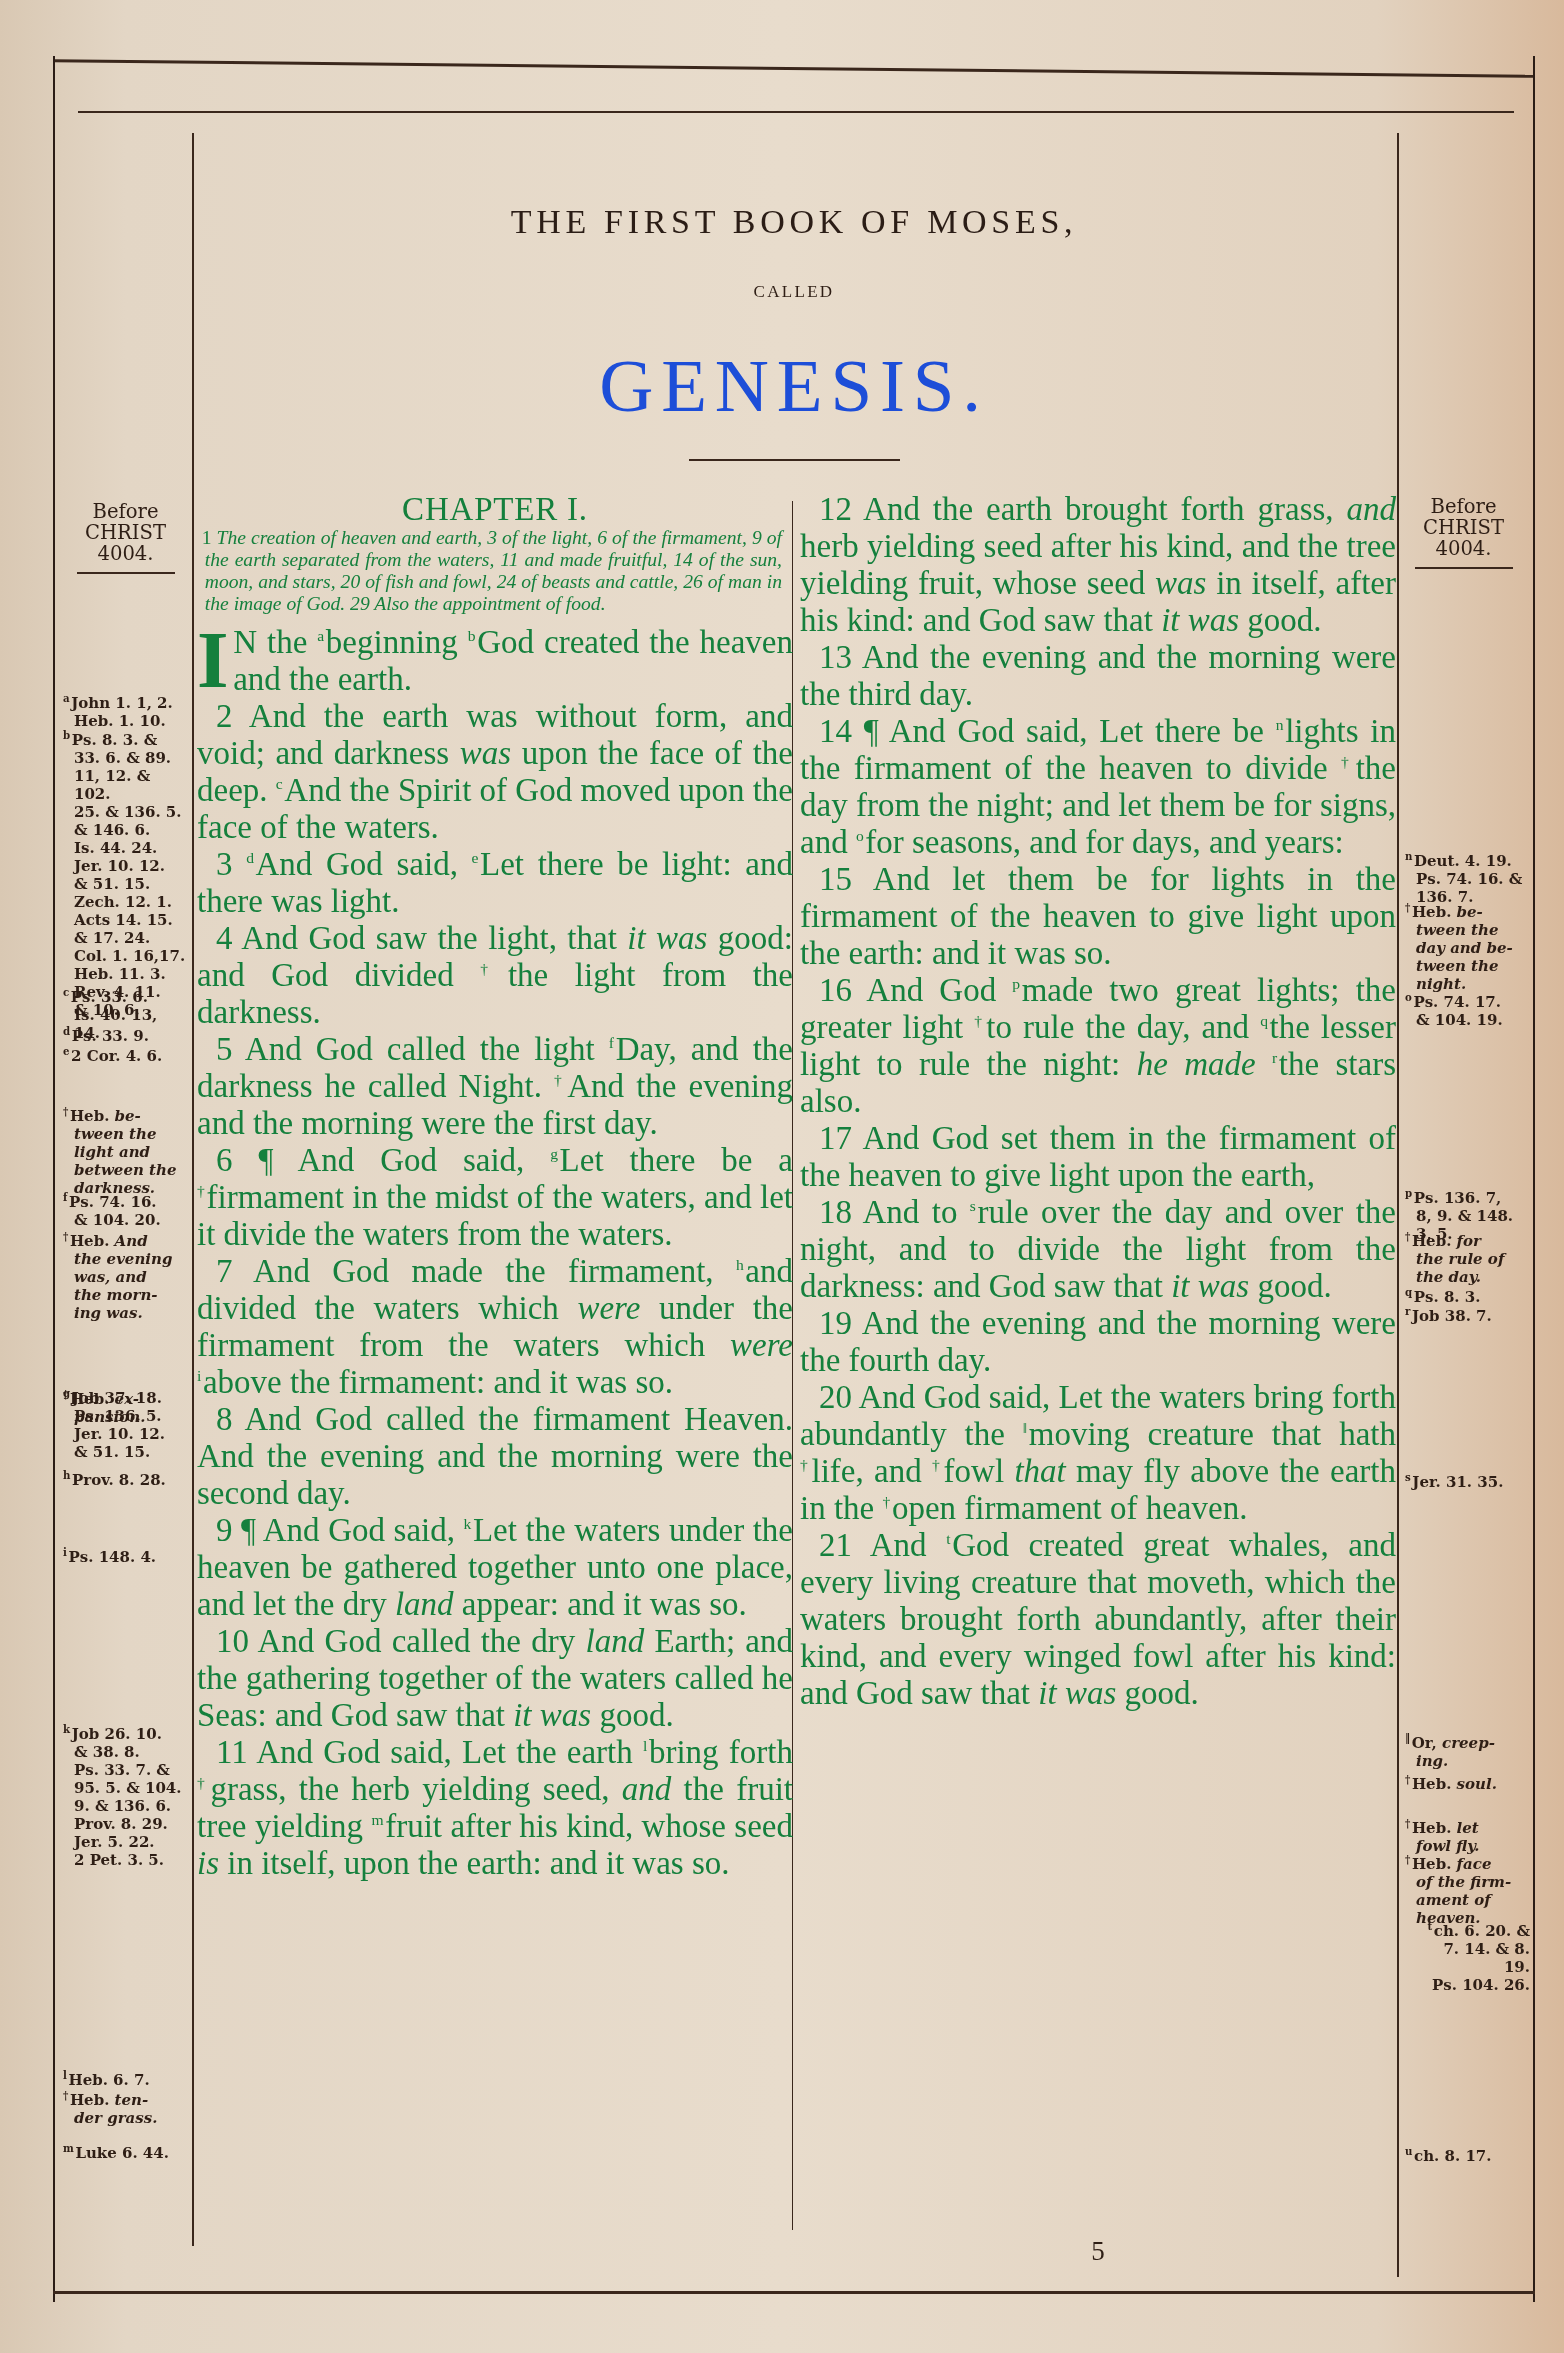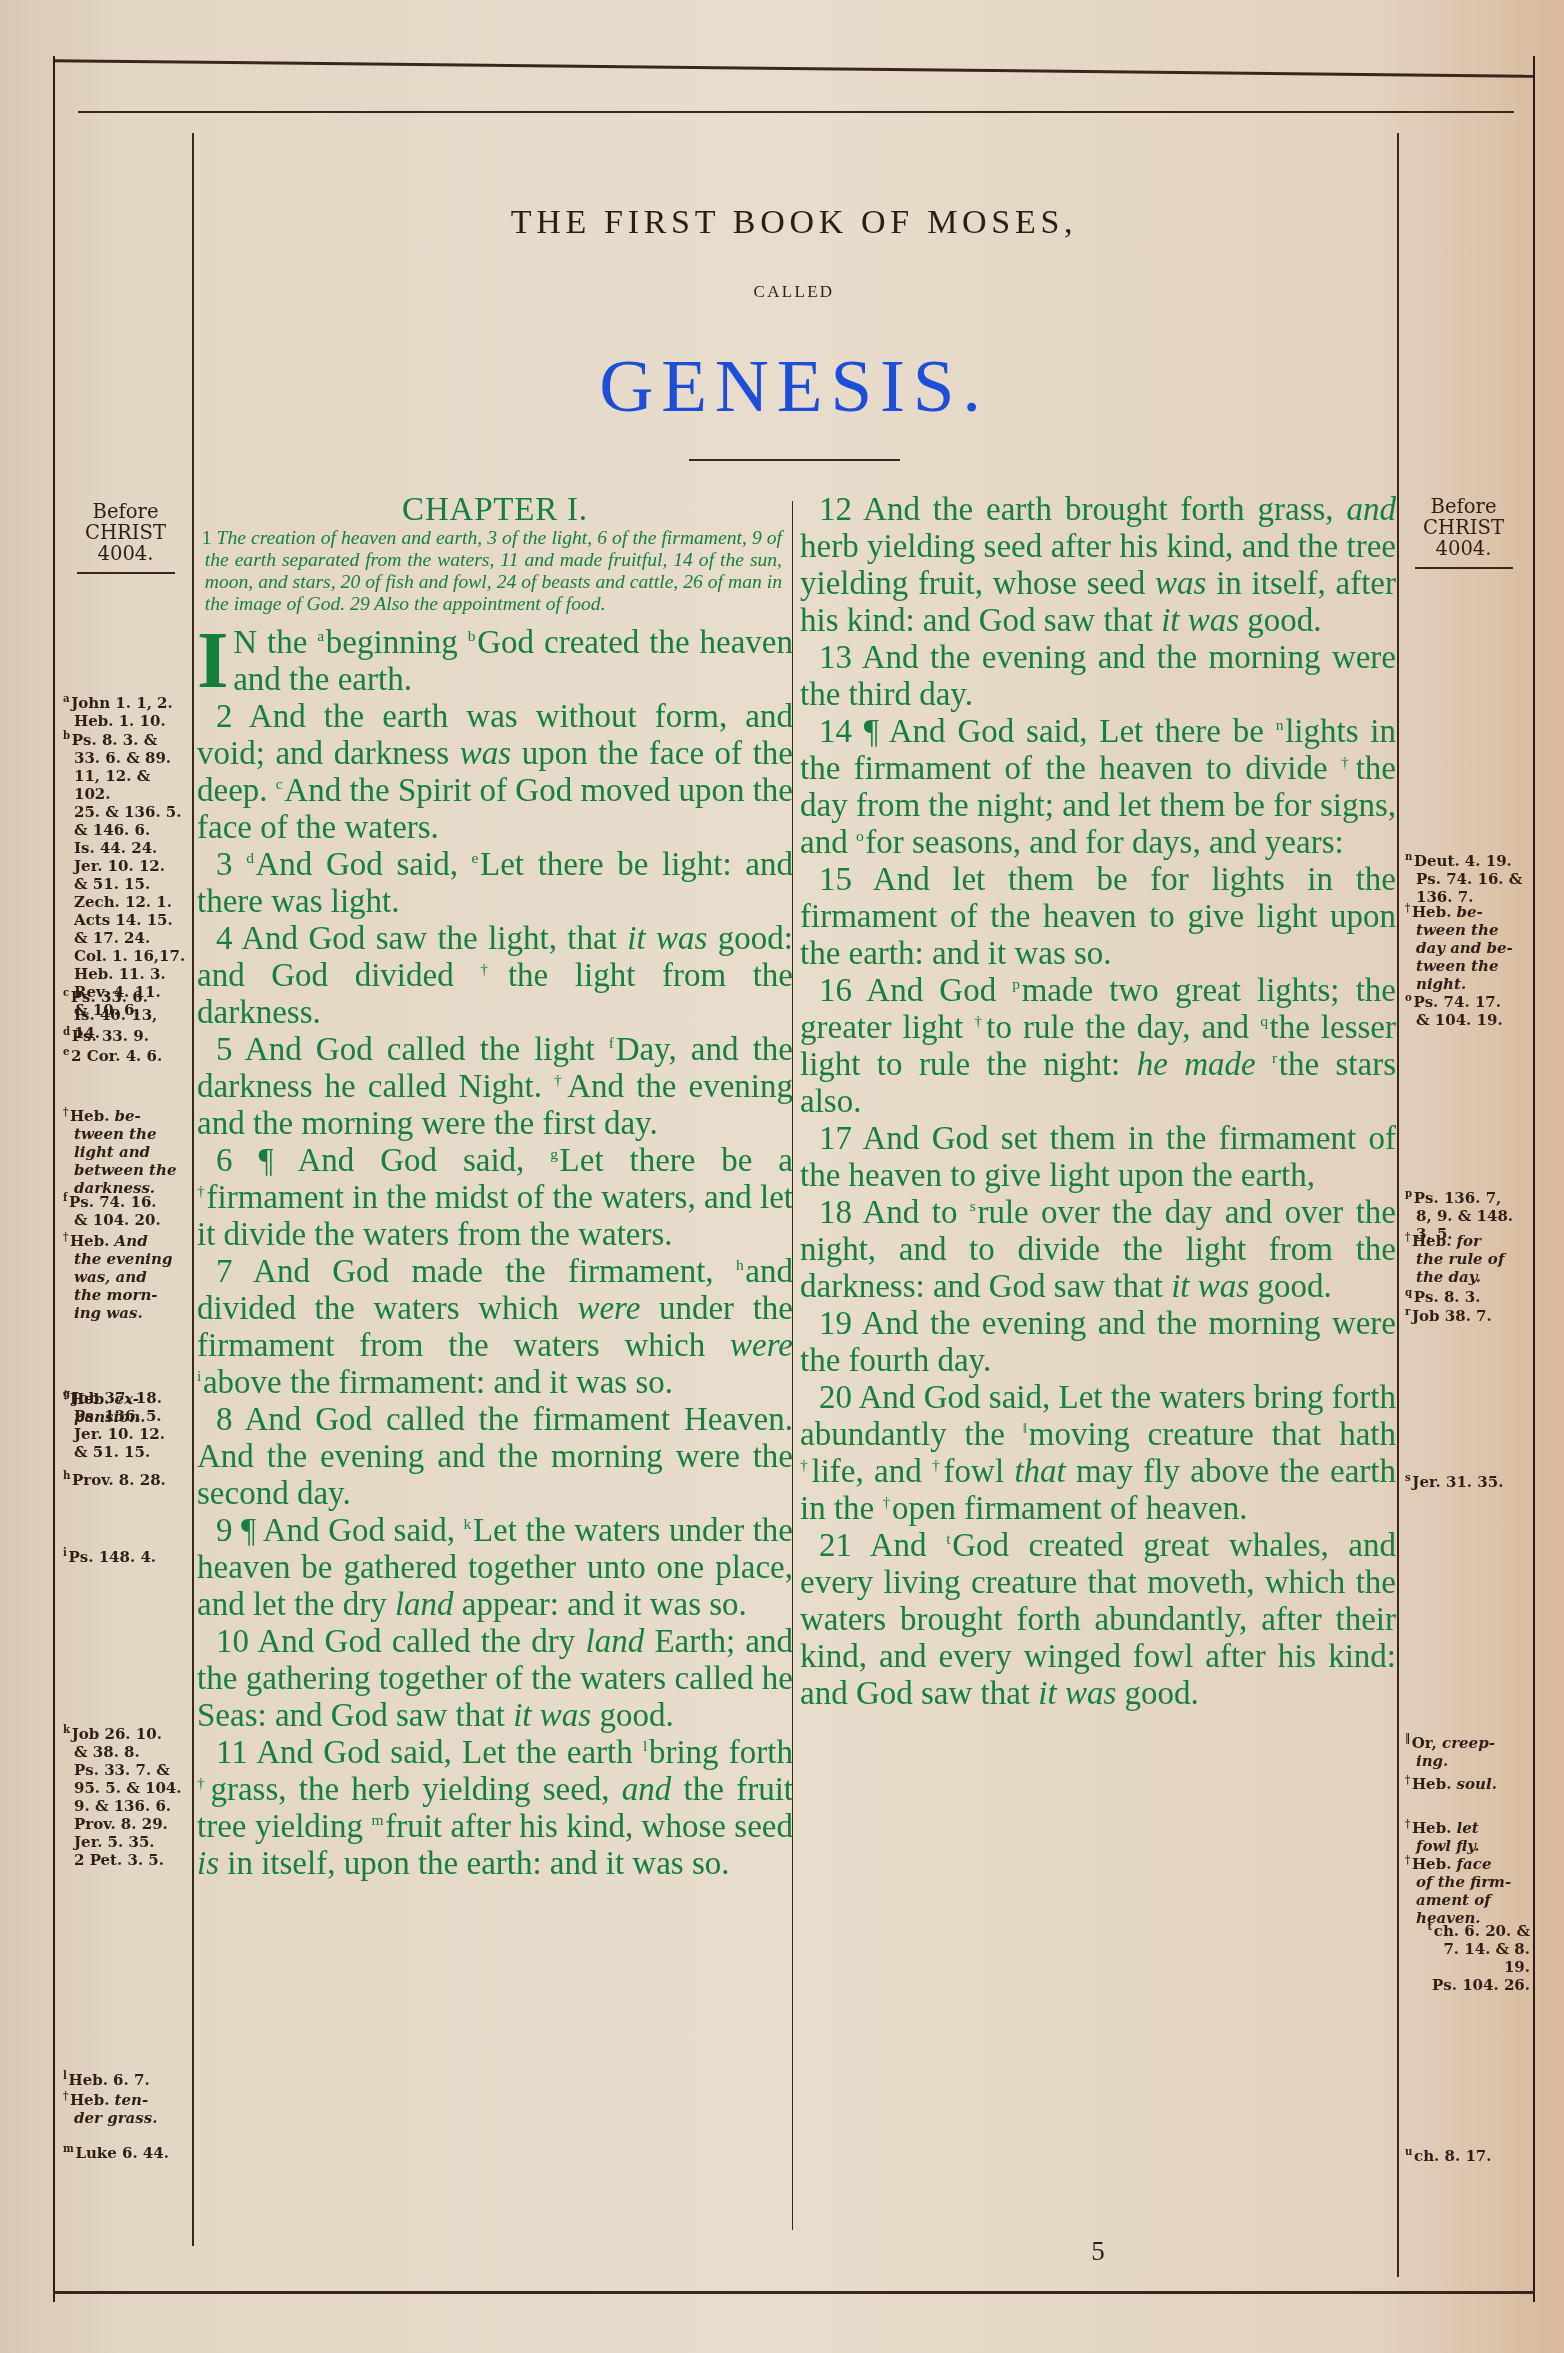--- a/index.html
+++ b/index.html
@@ -83,21 +83,21 @@
     <div class="note" style="top: 983px; left: 0px;"><span class="mk">c</span><span>Ps. 33. 6.</span><span class="cont">Is. 40. 13, 14.</span></div>
     <div class="note" style="top: 1022px; left: 0px;"><span class="mk">d</span><span>Ps. 33. 9.</span></div>
     <div class="note" style="top: 1042px; left: 0px;"><span class="mk">e</span><span>2 Cor. 4. 6.</span></div>
     <div class="note" style="top: 1102px; left: 0px;"><span class="mk">†</span><span>Heb.<i> be-</i></span><span class="cont"><i>tween the</i></span><span class="cont"><i>light and</i></span><span class="cont"><i>between the</i></span><span class="cont"><i>darkness.</i></span></div>
     <div class="note" style="top: 1188px; left: 0px;"><span class="mk">f</span><span>Ps. 74. 16.</span><span class="cont">&amp; 104. 20.</span></div>
     <div class="note" style="top: 1227px; left: 0px;"><span class="mk">†</span><span>Heb.<i> And</i></span><span class="cont"><i>the evening</i></span><span class="cont"><i>was, and</i></span><span class="cont"><i>the morn-</i></span><span class="cont"><i>ing was.</i></span></div>
     <div class="note" style="top: 1384px; left: 0px;"><span class="mk">g</span><span>Job 37. 18.</span><span class="cont">Ps. 136. 5.</span><span class="cont">Jer. 10. 12.</span><span class="cont">&amp; 51. 15.</span></div>
     <div class="note" style="top: 1385px; left: 0px;"><span class="mk">†</span><span>Heb.<i> ex-</i></span><span class="cont"><i>pansion.</i></span></div>
     <div class="note" style="top: 1466px; left: 0px;"><span class="mk">h</span><span>Prov. 8. 28.</span></div>
     <div class="note" style="top: 1543px; left: 0px;"><span class="mk">i</span><span>Ps. 148. 4.</span></div>
-    <div class="note" style="top: 1720px; left: 0px;"><span class="mk">k</span><span>Job 26. 10.</span><span class="cont">&amp; 38. 8.</span><span class="cont">Ps. 33. 7. &amp;</span><span class="cont">95. 5. &amp; 104.</span><span class="cont">9. &amp; 136. 6.</span><span class="cont">Prov. 8. 29.</span><span class="cont">Jer. 5. 35.</span><span class="cont">2 Pet. 3. 5.</span></div>
+    <div class="note" style="top: 1720px; left: 0px;"><span class="mk">k</span><span>Job 26. 10.</span><span class="cont">&amp; 38. 8.</span><span class="cont">Ps. 33. 7. &amp;</span><span class="cont">95. 5. &amp; 104.</span><span class="cont">9. &amp; 136. 6.</span><span class="cont">Prov. 8. 29.</span><span class="cont">Jer. 5. 22.</span><span class="cont">2 Pet. 3. 5.</span></div>
     <div class="note" style="top: 2066px; left: 0px;"><span class="mk">l</span><span>Heb. 6. 7.</span></div>
     <div class="note" style="top: 2086px; left: 0px;"><span class="mk">†</span><span>Heb.<i> ten-</i></span><span class="cont"><i>der grass.</i></span></div>
     <div class="note" style="top: 2139px; left: 0px;"><span class="mk">m</span><span>Luke 6. 44.</span></div>
   </div>
 
 <div class="margin-col right" id="right-margin">
   <div class="bc" style="top:496px; left:0; width:117px;">
     <div>Before</div>
     <div>CHRIST</div>
     <div>4004.</div>

